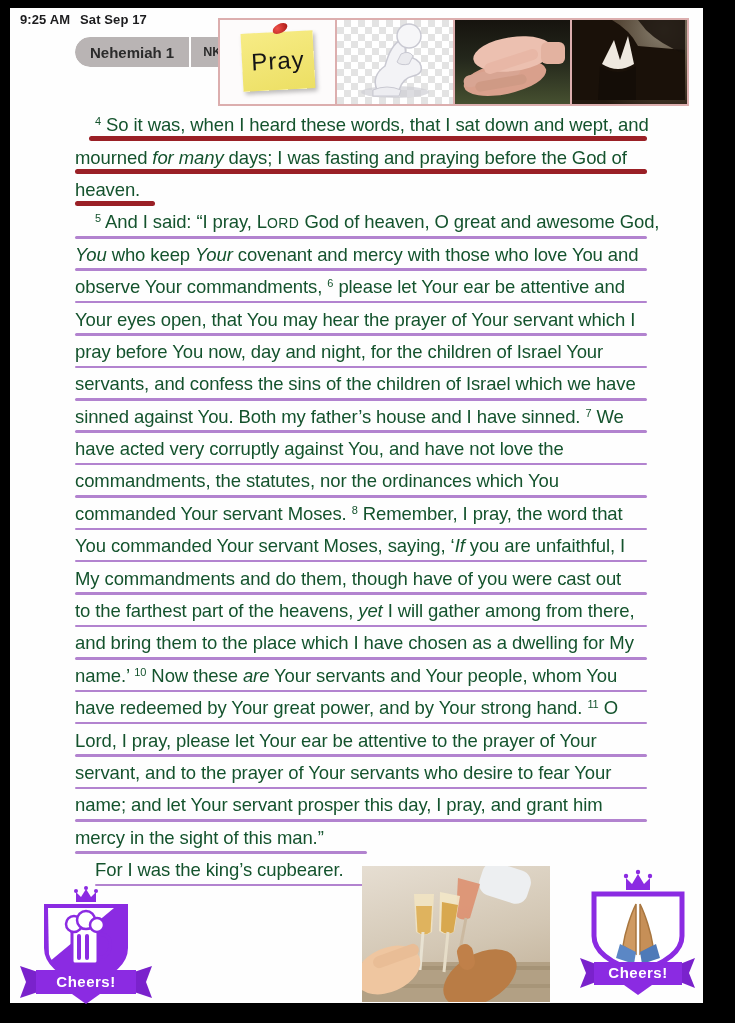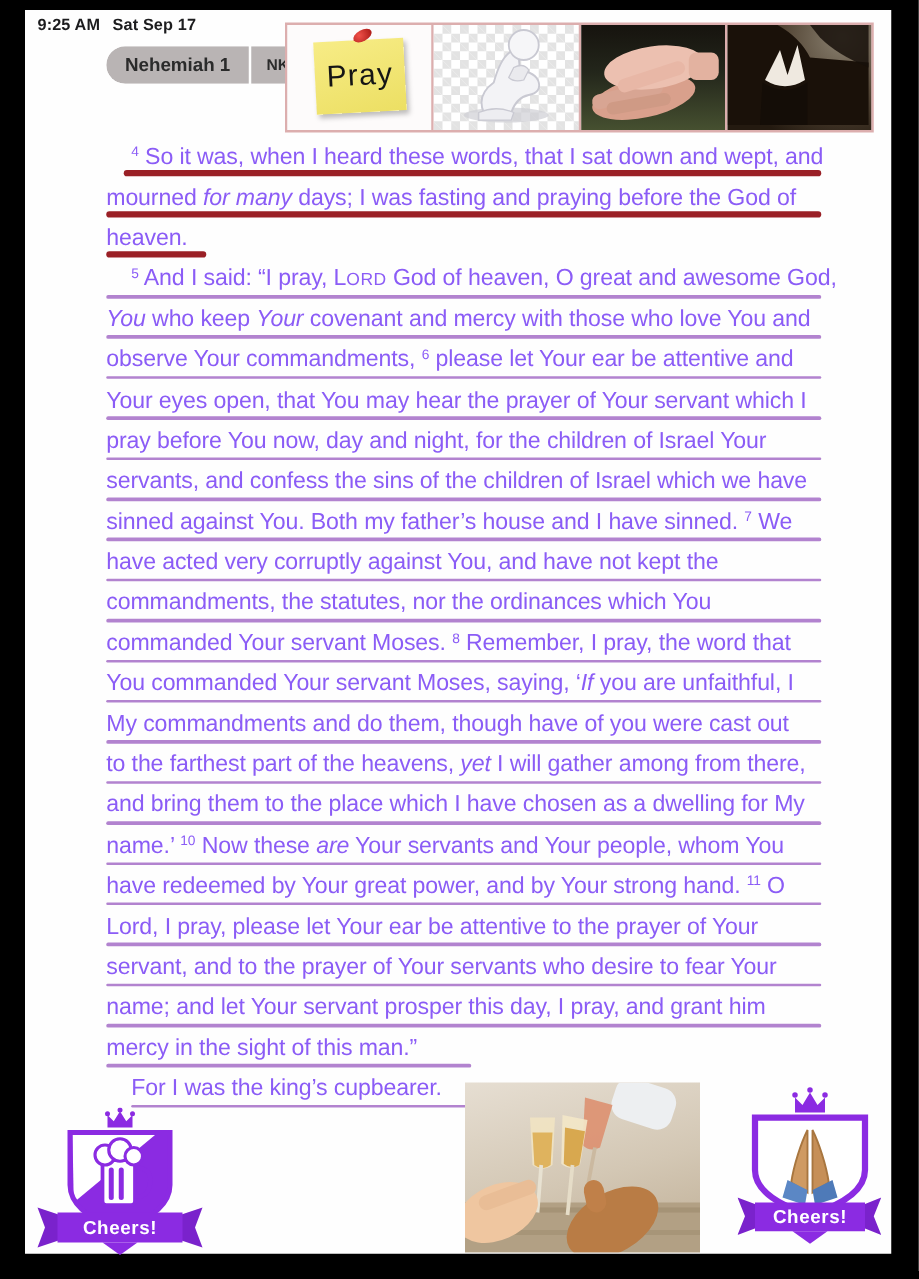--- a/index.html
+++ b/index.html
@@ -3,21 +3,21 @@
 <meta charset="utf-8">
 <style>
   html,body{margin:0;padding:0;}
   body{
     width:735px;height:1023px;
     background:#000;
     font-family:"Liberation Sans", sans-serif;
     position:relative;overflow:hidden;
   }
   .page{
-    position:absolute;left:20px;top:8px;width:693px;height:995px;
+    position:absolute;left:10px;top:8px;width:693px;height:995px;
     background:#fefefe;
   }
   
   .status{
     position:absolute;left:10px;top:4px;
     font-size:13px;font-weight:700;color:#1c1c1e;letter-spacing:.1px;
   }
   .status span{margin-right:10px;}
   
   .pill{
@@ -61,21 +61,21 @@
       linear-gradient(45deg,#e3e3e3 25%,transparent 25%,transparent 75%,#e3e3e3 75%),
       linear-gradient(45deg,#e3e3e3 25%,transparent 25%,transparent 75%,#e3e3e3 75%);
     background-size:14px 14px;background-position:0 0,7px 7px;
   }
   .cell svg{position:absolute;left:0;top:0;}
   
   .verses{position:absolute;left:65px;top:102px;width:572px;}
   .vline{position:relative;height:32.4px;white-space:nowrap;}
   .vtxt{
     position:absolute;left:0;top:50%;transform:translateY(-54%);
-    font-size:18.5px;color:#8b5cf6;letter-spacing:-0.1px;
+    font-size:18.5px;color:#14532d;letter-spacing:-0.1px;
   }
   .vline.indent .vtxt{left:20px;}
   .vtxt .i{font-style:italic;}
   .vtxt .sup{font-size:11px;vertical-align:6px;}
   .vtxt .sc{font-size:14px;letter-spacing:.4px;margin-top:20px;}
   .uline{position:absolute;bottom:1px;border-radius:3px;}
   .uline.red{height:5px;}
   .uline.purple{height:2.5px;}
   
   .photo{
@@ -180,21 +180,21 @@
       </div>
       <div class="vline">
         <span class="vtxt"><span>servants, and confess the sins of the children of Israel which we have</span></span>
         <span class="uline purple" style="background: rgb(178, 131, 207); left: 0px; right: 0px;"></span>
       </div>
       <div class="vline">
         <span class="vtxt"><span>sinned against You. Both my father’s house and I have sinned. </span><span class="sup">7</span><span> We</span></span>
         <span class="uline purple" style="background: rgb(178, 131, 207); left: 0px; right: 0px;"></span>
       </div>
       <div class="vline">
-        <span class="vtxt"><span>have acted very corruptly against You, and have not kept the</span></span>
+        <span class="vtxt"><span>have acted very corruptly against You, and have not love the</span></span>
         <span class="uline purple" style="background: rgb(178, 131, 207); left: 0px; right: 0px;"></span>
       </div>
       <div class="vline">
         <span class="vtxt"><span>commandments, the statutes, nor the ordinances which You</span></span>
         <span class="uline purple" style="background: rgb(178, 131, 207); left: 0px; right: 0px;"></span>
       </div>
       <div class="vline">
         <span class="vtxt"><span>commanded Your servant Moses. </span><span class="sup">8</span><span> Remember, I pray, the word that</span></span>
         <span class="uline purple" style="background: rgb(178, 131, 207); left: 0px; right: 0px;"></span>
       </div>

